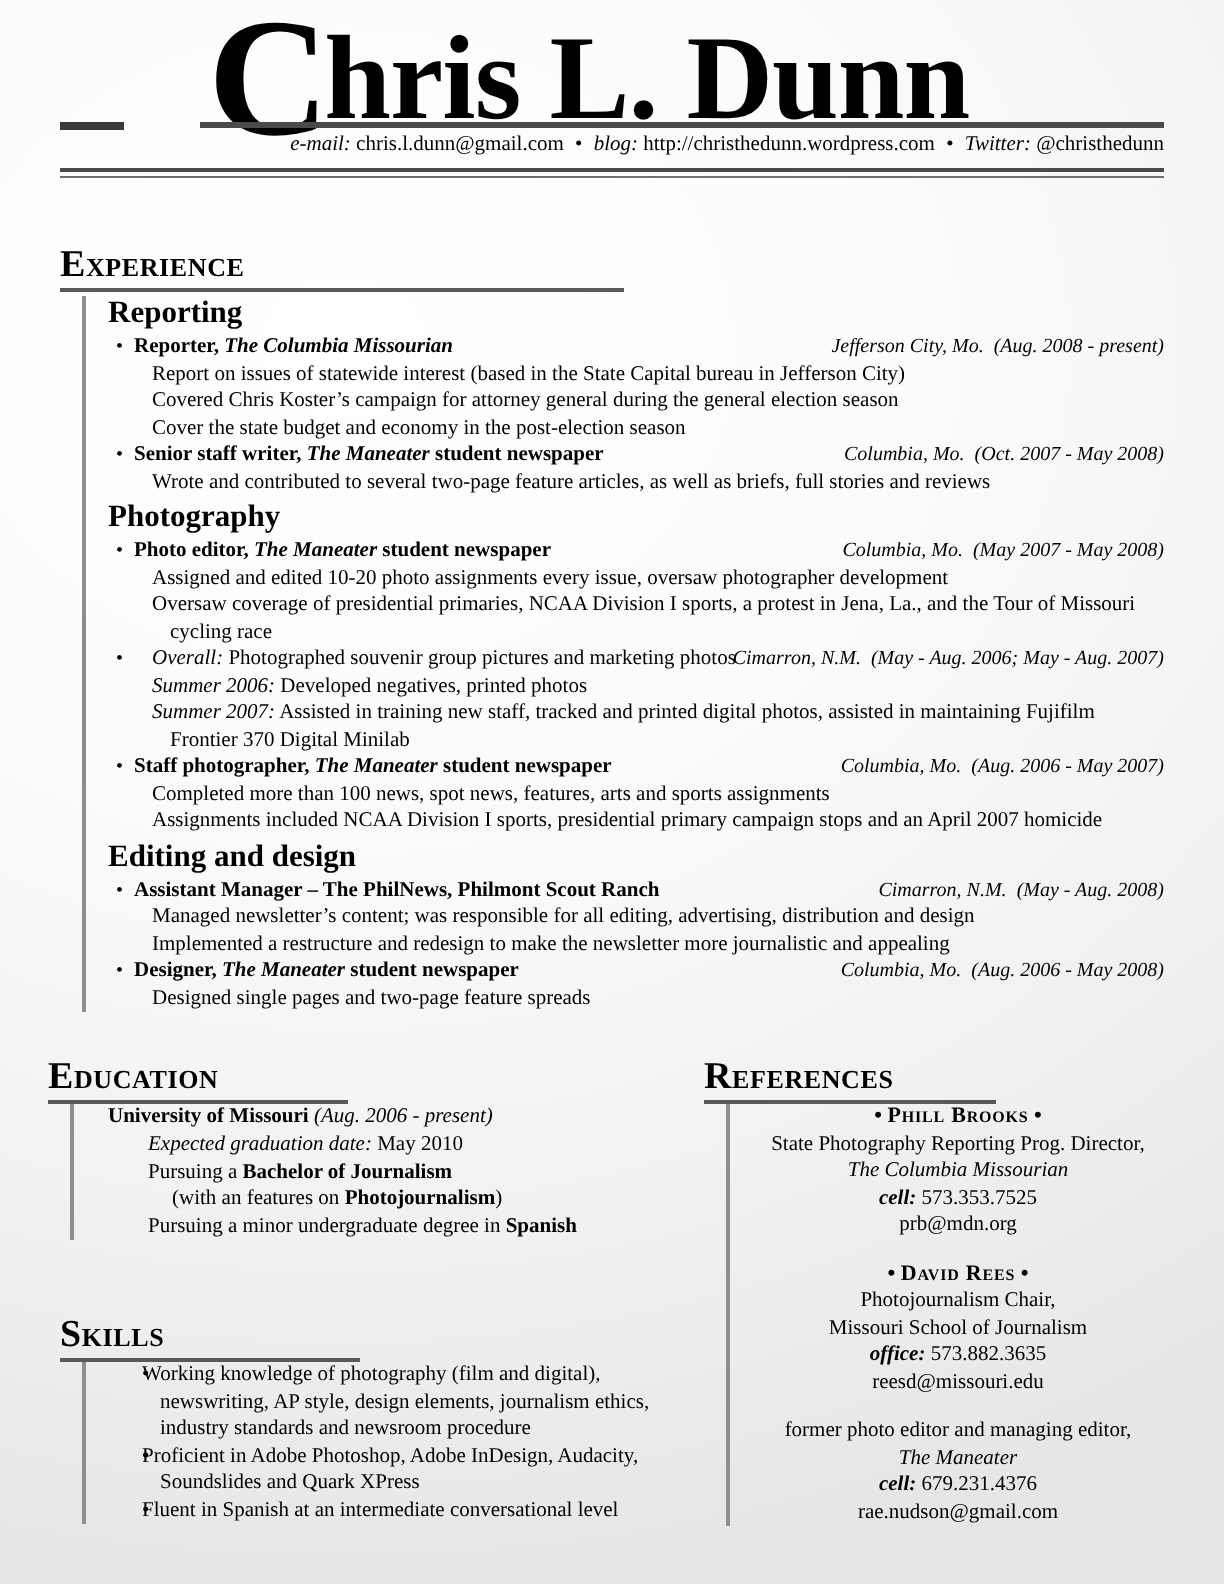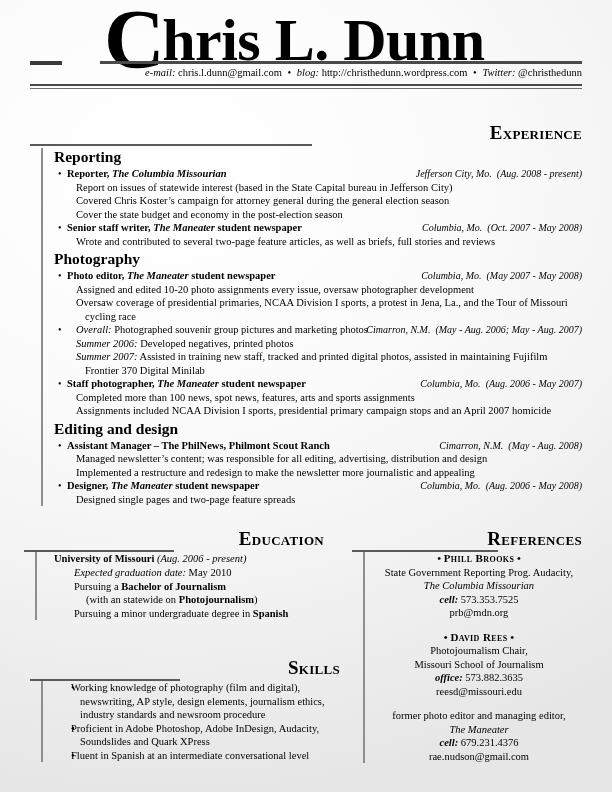--- a/index.html
+++ b/index.html
@@ -101,21 +101,20 @@
     background: #6f6f6f;
   }
 
   
   .sec-head {
     font-weight: bold;
     font-size: 19px;
     font-variant: small-caps;
     letter-spacing: 0.3px;
     line-height: 21px;
-    text-align: right;
   }
   .sec-rule {
     height: 2px;
     background: #5a5a5a;
     margin-top: 1px;
   }
   .sec-body {
     border-left: 2px solid #8e8e8e;
     margin-left: 11px;
     padding-left: 11px;
@@ -318,21 +317,21 @@
       </div>
   </div>
 
   <div id="education">
     <div class="sec-head">Education</div>
     <div class="sec-rule"></div>
     <div class="sec-body" id="edu-body">
         <div class="edu-org"><span>University of Missouri</span><span class="yrs"> (Aug. 2006 - present)</span></div>
         <div class="edu-line"><span class="it">Expected graduation date:</span><span> May 2010</span></div>
         <div class="edu-line"><span>Pursuing a </span><span class="bd">Bachelor of Journalism</span></div>
-        <div class="edu-line deep"><span>(with an statewide on </span><span class="bd">Photojournalism</span><span>)</span></div>
+        <div class="edu-line deep"><span>(with an features on </span><span class="bd">Photojournalism</span><span>)</span></div>
         <div class="edu-line"><span>Pursuing a minor undergraduate degree in </span><span class="bd">Spanish</span></div>
       </div>
   </div>
 
   <div id="skills">
     <div class="sec-head">Skills</div>
     <div class="sec-rule"></div>
     <div class="sec-body" id="skl-body">
         <div class="skill"><span class="bullet">•</span><span>Working knowledge of photography (film and digital), newswriting, AP style, design elements, journalism ethics, industry standards and newsroom procedure</span></div>
         <div class="skill"><span class="bullet">•</span></div>
@@ -340,21 +339,21 @@
         <div class="skill"><span class="bullet">•</span><span>Fluent in Spanish at an intermediate conversational level</span></div>
       </div>
   </div>
 
   <div id="references">
     <div class="sec-head">References</div>
     <div class="sec-rule"></div>
     <div class="sec-body" id="ref-body">
         <div class="ref">
           <div class="ref-name"><span class="dot">• </span><span>Phill Brooks</span><span class="dot"> •</span></div>
-          <div>State Government Reporting Prog. Audacity,</div>
+          <div>State Photography Reporting Prog. Director,</div>
           <div class="it">The Columbia Missourian</div>
           <div><span class="lbl">cell:</span><span> 573.353.7525</span></div>
           <div>prb@mdn.org</div>
         </div>
         <div class="ref">
           <div class="ref-name"><span class="dot">• </span><span>David Rees</span><span class="dot"> •</span></div>
           <div>Photojournalism Chair,</div>
           <div>Missouri School of Journalism</div>
           <div><span class="lbl">office:</span><span> 573.882.3635</span></div>
           <div>reesd@missouri.edu</div>

